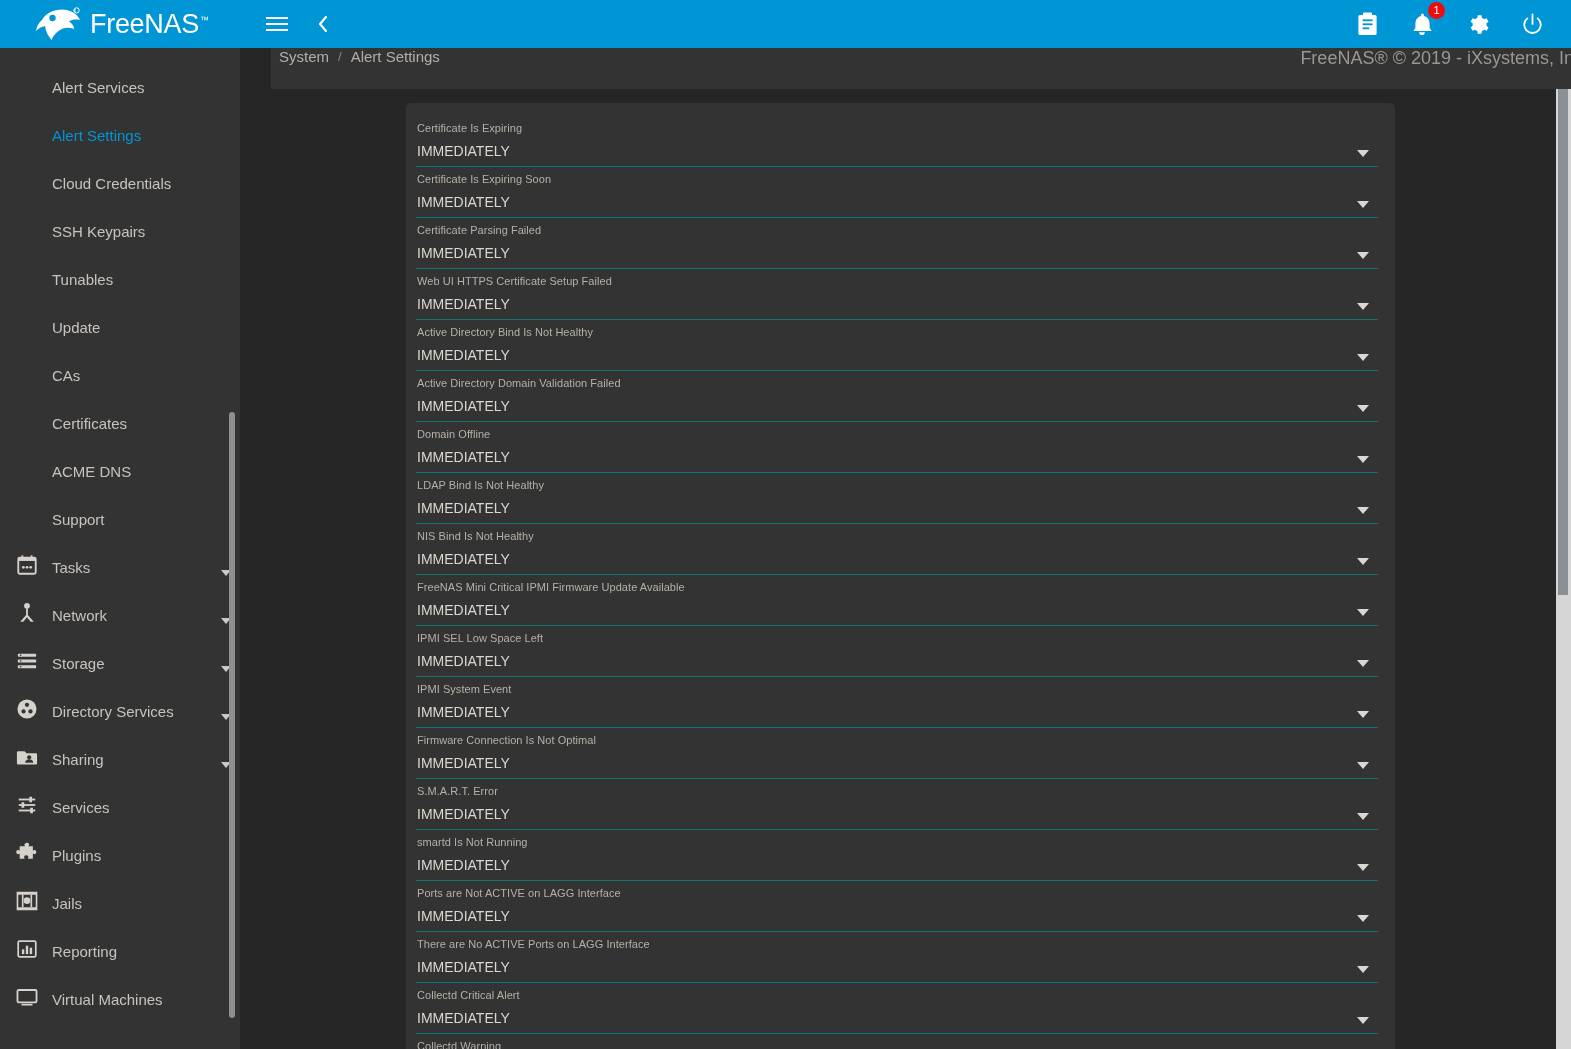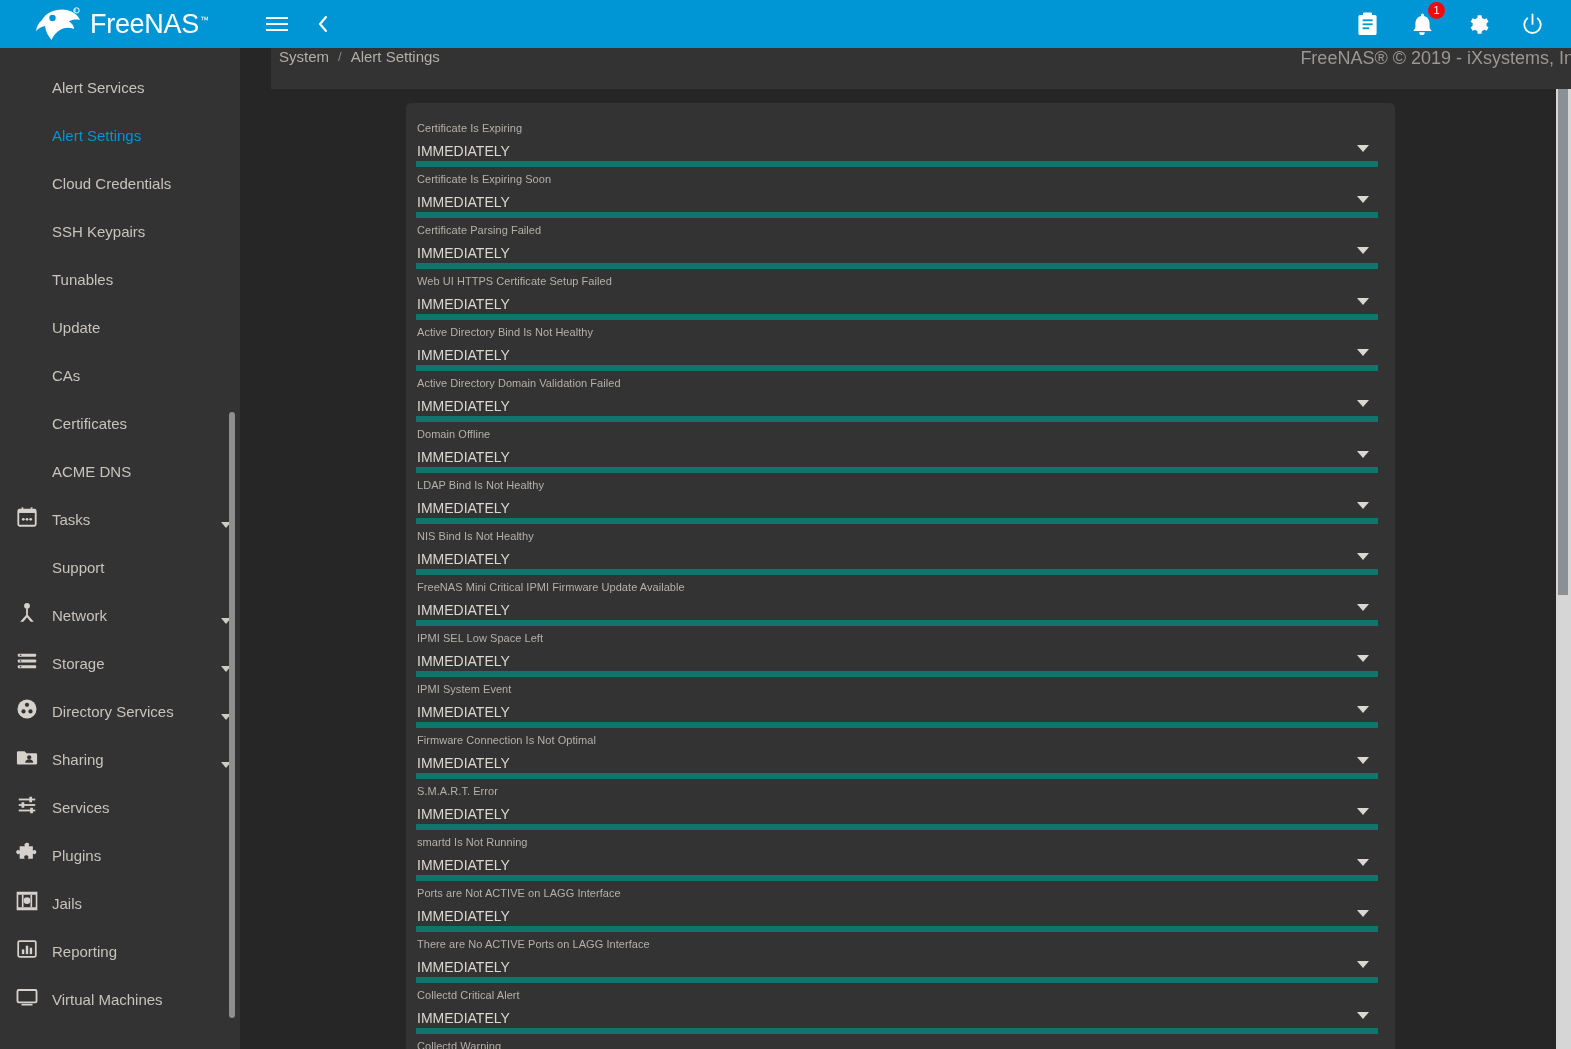--- a/index.html
+++ b/index.html
@@ -134,21 +134,21 @@
     width: 989px;
     background: #333333;
     border-radius: 5px;
     padding: 13px 17px 6px 10px;
   }
 
   .field {
     position: relative;
     height: 51px;
     padding-top: 6px;
-    border-bottom: 6px solid #0f766e;
+    border-bottom: 1px solid #0f766e;
     margin-bottom: 0;
   }
   .field-label {
     font-size: 11px;
     color: #b6b0a8;
     line-height: 13px;
     padding-left: 1px;
     letter-spacing: 0.05px;
     white-space: nowrap;
   }
@@ -287,40 +287,40 @@
         <span class="side-caret"></span>
       </div>
       <div class="side-item sub">
         <span class="side-label">Certificates</span>
         <span class="side-caret"></span>
       </div>
       <div class="side-item sub">
         <span class="side-label">ACME DNS</span>
         <span class="side-caret"></span>
       </div>
+      <div class="side-item sub">
+        <span class="side-label">Support</span>
+        <span class="side-caret"></span>
+      </div>
       <div class="side-item">
         <span class="sic">
           <svg width="22" height="22" viewBox="0 0 24 24" fill="#d6d1ca">
             <rect x="2.5" y="4" width="19" height="17.5" rx="1.6" fill="none" stroke="#d6d1ca" stroke-width="2"></rect>
             <rect x="2.5" y="4" width="19" height="3.6"></rect>
             <rect x="6" y="1.5" width="2" height="4"></rect>
             <rect x="16" y="1.5" width="2" height="4"></rect>
             <circle cx="8" cy="14.5" r="1.5"></circle>
             <circle cx="12" cy="14.5" r="1.5"></circle>
             <circle cx="16" cy="14.5" r="1.5"></circle>
           </svg>
         </span>
         <span class="side-label">Tasks</span>
         <span class="side-caret">
           <span class="caret-tri"></span>
         </span>
-      </div>
-      <div class="side-item sub">
-        <span class="side-label">Support</span>
-        <span class="side-caret"></span>
       </div>
       <div class="side-item">
         <span class="sic">
           <svg width="22" height="22" viewBox="0 0 24 24" fill="#d6d1ca">
             <circle cx="12" cy="4.2" r="3.2"></circle>
             <rect x="11" y="7" width="2" height="7"></rect>
             <path d="M12 13 L4.6 21.5 L8 21.5 L12 16.6 L16 21.5 L19.4 21.5 Z"></path>
           </svg>
         </span>
         <span class="side-label">Network</span>

